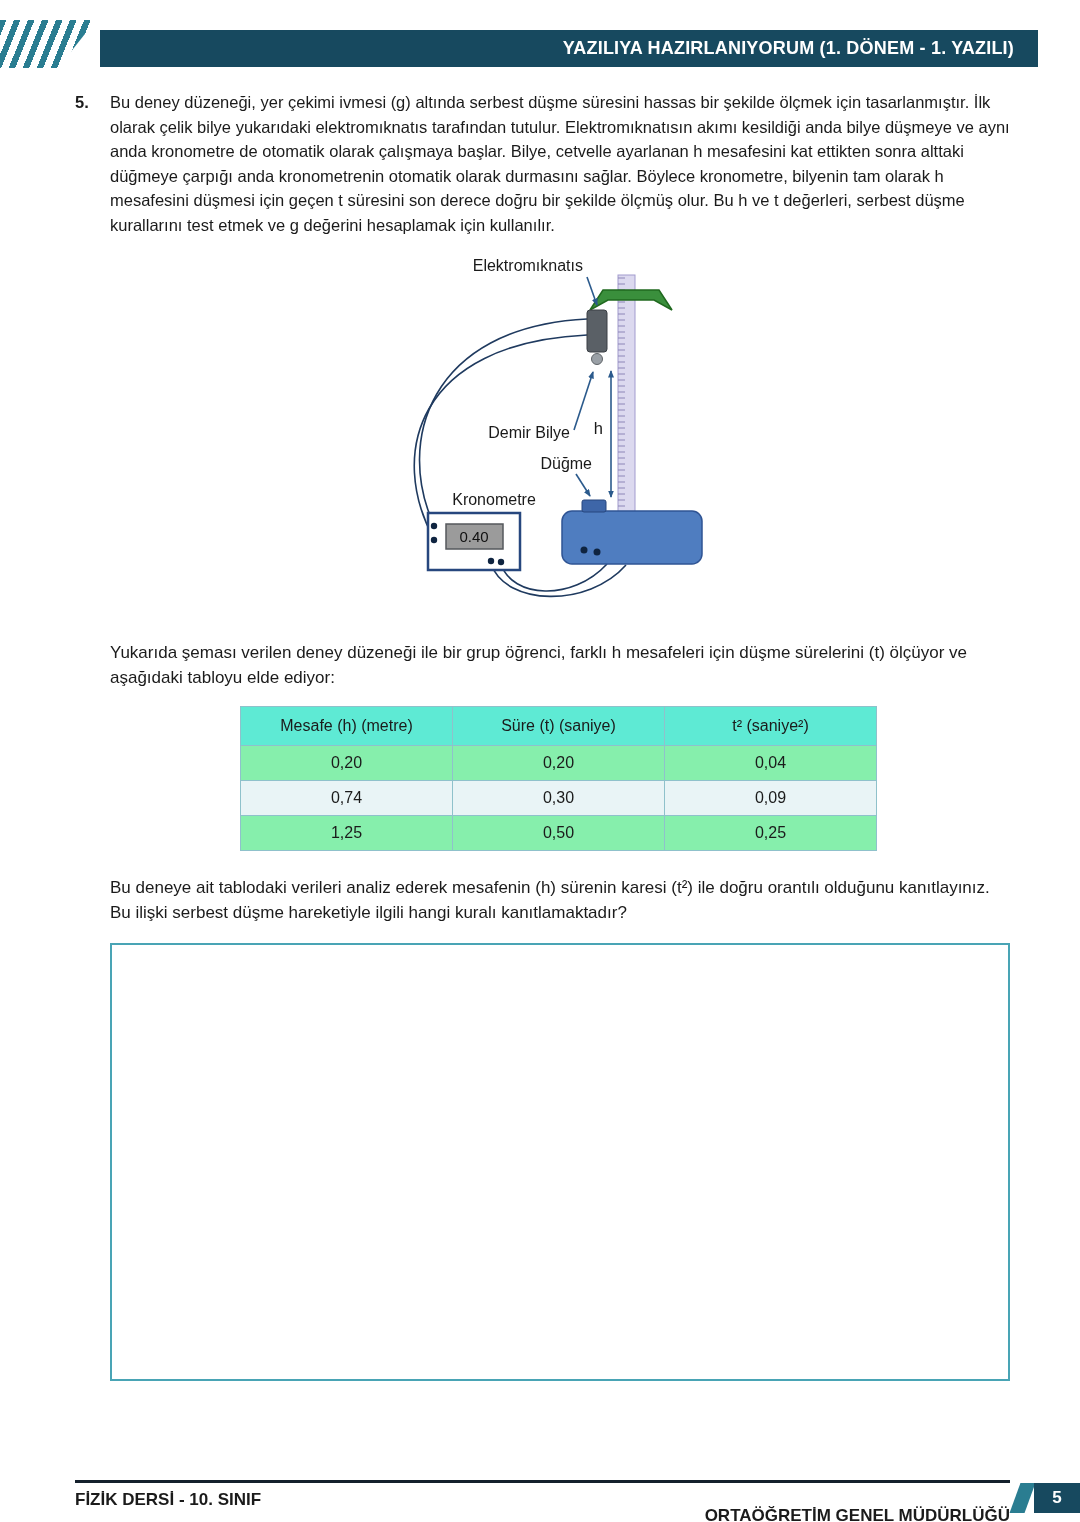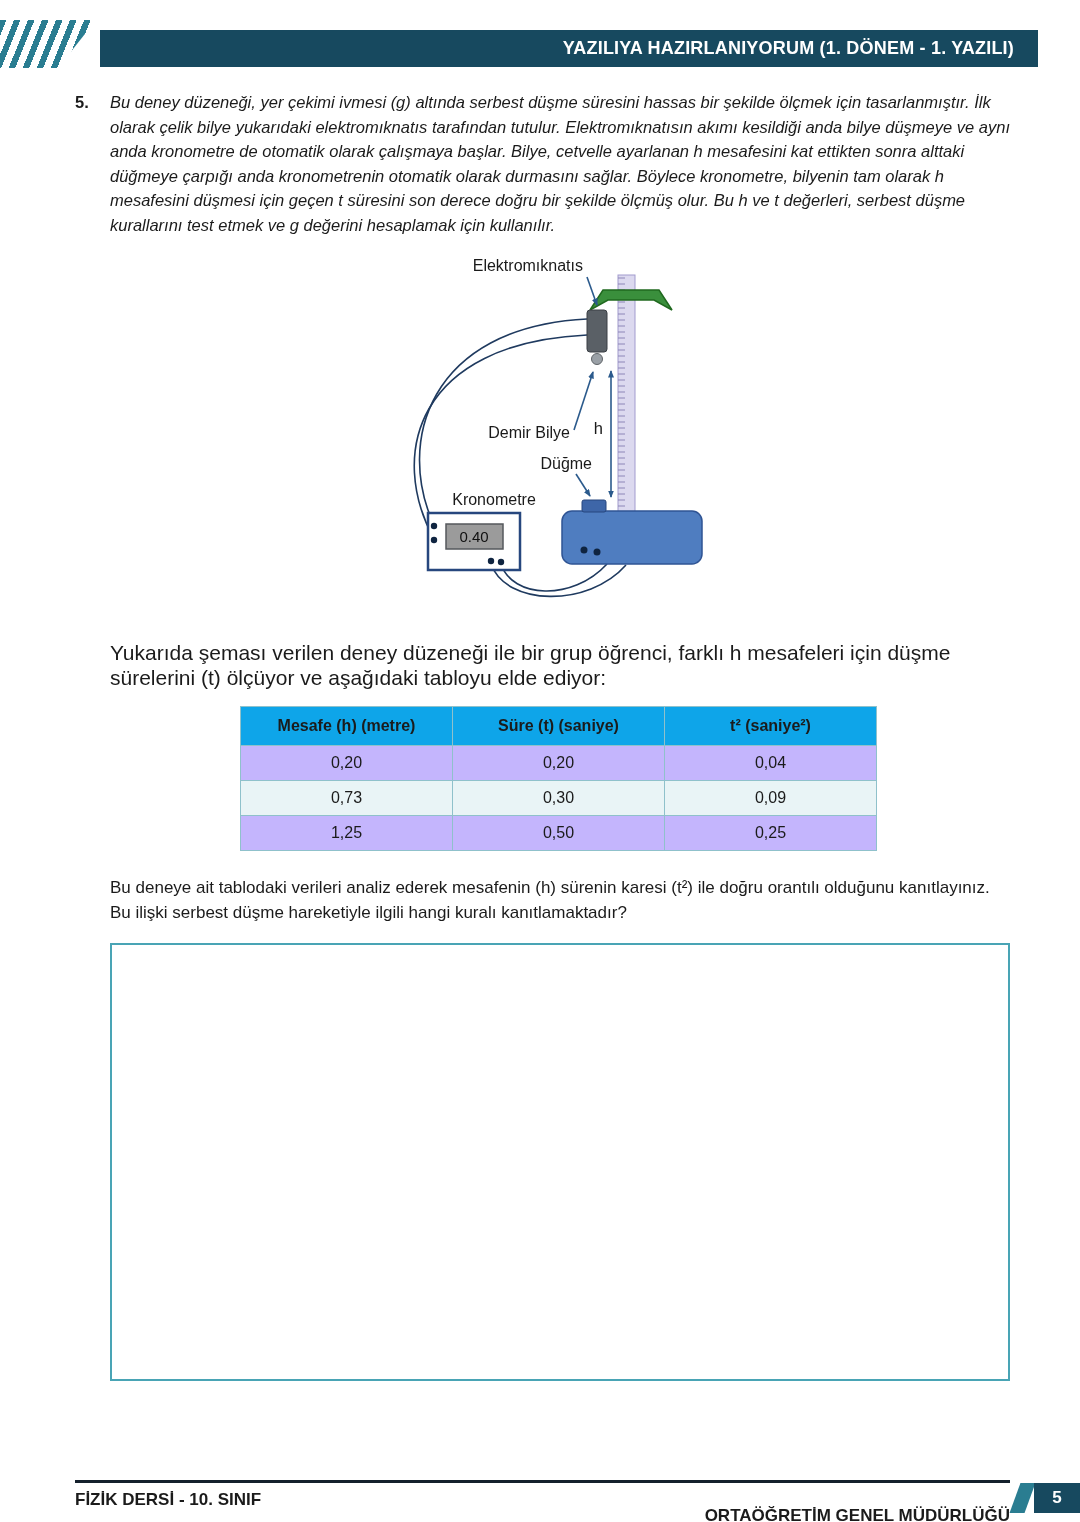--- a/index.html
+++ b/index.html
@@ -19,32 +19,32 @@
     position:absolute; top:30px; left:100px; right:42px; height:37px;
     background:#17495f; display:flex; align-items:center; justify-content:flex-end;
     padding-right:24px;
   }
   .header-bar .title { color:#ffffff; font-weight:bold; font-size:18px; letter-spacing:.2px; }
 
   main { position:absolute; top:90px; left:75px; width:935px; }
 
   .q-row { display:flex; }
   .q-num { font-weight:bold; font-size:16.5px; flex:0 0 35px; line-height:24.5px; }
-  .q-text { font-size:16.5px; line-height:24.5px; width:900px;font-style:italic; }
+  .q-text { font-size:16.5px; line-height:24.5px; width:900px; }
 
   .diagram { margin:16px 0 0 35px; width:620px; height:365px; }
 
-  .table-intro { margin:22px 0 0 35px; width:900px; font-size:21px; line-height:25px; }
+  .table-intro { margin:22px 0 0 35px; width:900px; font-size:17px; line-height:25px; }
 
   .data-table { border-collapse:collapse; margin:16px 0 0 165px; }
   .data-table th, .data-table td {
     border:1px solid #8fc1cb; width:212px; text-align:center; font-size:16px;
   }
-  .data-table th { background:#0ea5e9; font-weight:bold; height:39px; }
-  .data-table td { height:35px; background:#c4b5fd; }
+  .data-table th { background:#5eead4; font-weight:normal; height:39px; }
+  .data-table td { height:35px; background:#86efac; }
   .data-table tbody tr:nth-child(even) td { background:#e9f4f6; }
 
   .prompt { margin:24px 0 4px 35px; width:900px; font-weight:normal; font-size:17px; line-height:25px; }
 
   .answer-box { margin:18px 0 0 35px; width:900px; height:438px; border:2px solid #49a4b5; background:#ffffff; }
 
   
   .footer-rule { position:absolute; left:75px; top:1480px; width:935px; height:3px; background:#14202c; }
   .footer-left  { position:absolute; left:75px;  top:1490px; font-weight:bold; font-size:17px; }
   .footer-right { position:absolute; right:70px; top:1490px; font-weight:bold; font-size:17px;margin-top:16px; }
@@ -145,21 +145,21 @@
         <th>t² (saniye²)</th>
       </tr>
     </thead>
     <tbody>
       <tr>
         <td>0,20</td>
         <td>0,20</td>
         <td>0,04</td>
       </tr>
       <tr>
-        <td>0,73</td>
+        <td>0,74</td>
         <td>0,30</td>
         <td>0,09</td>
       </tr>
       <tr>
         <td>1,25</td>
         <td>0,50</td>
         <td>0,25</td>
       </tr>
     </tbody>
   </table>

